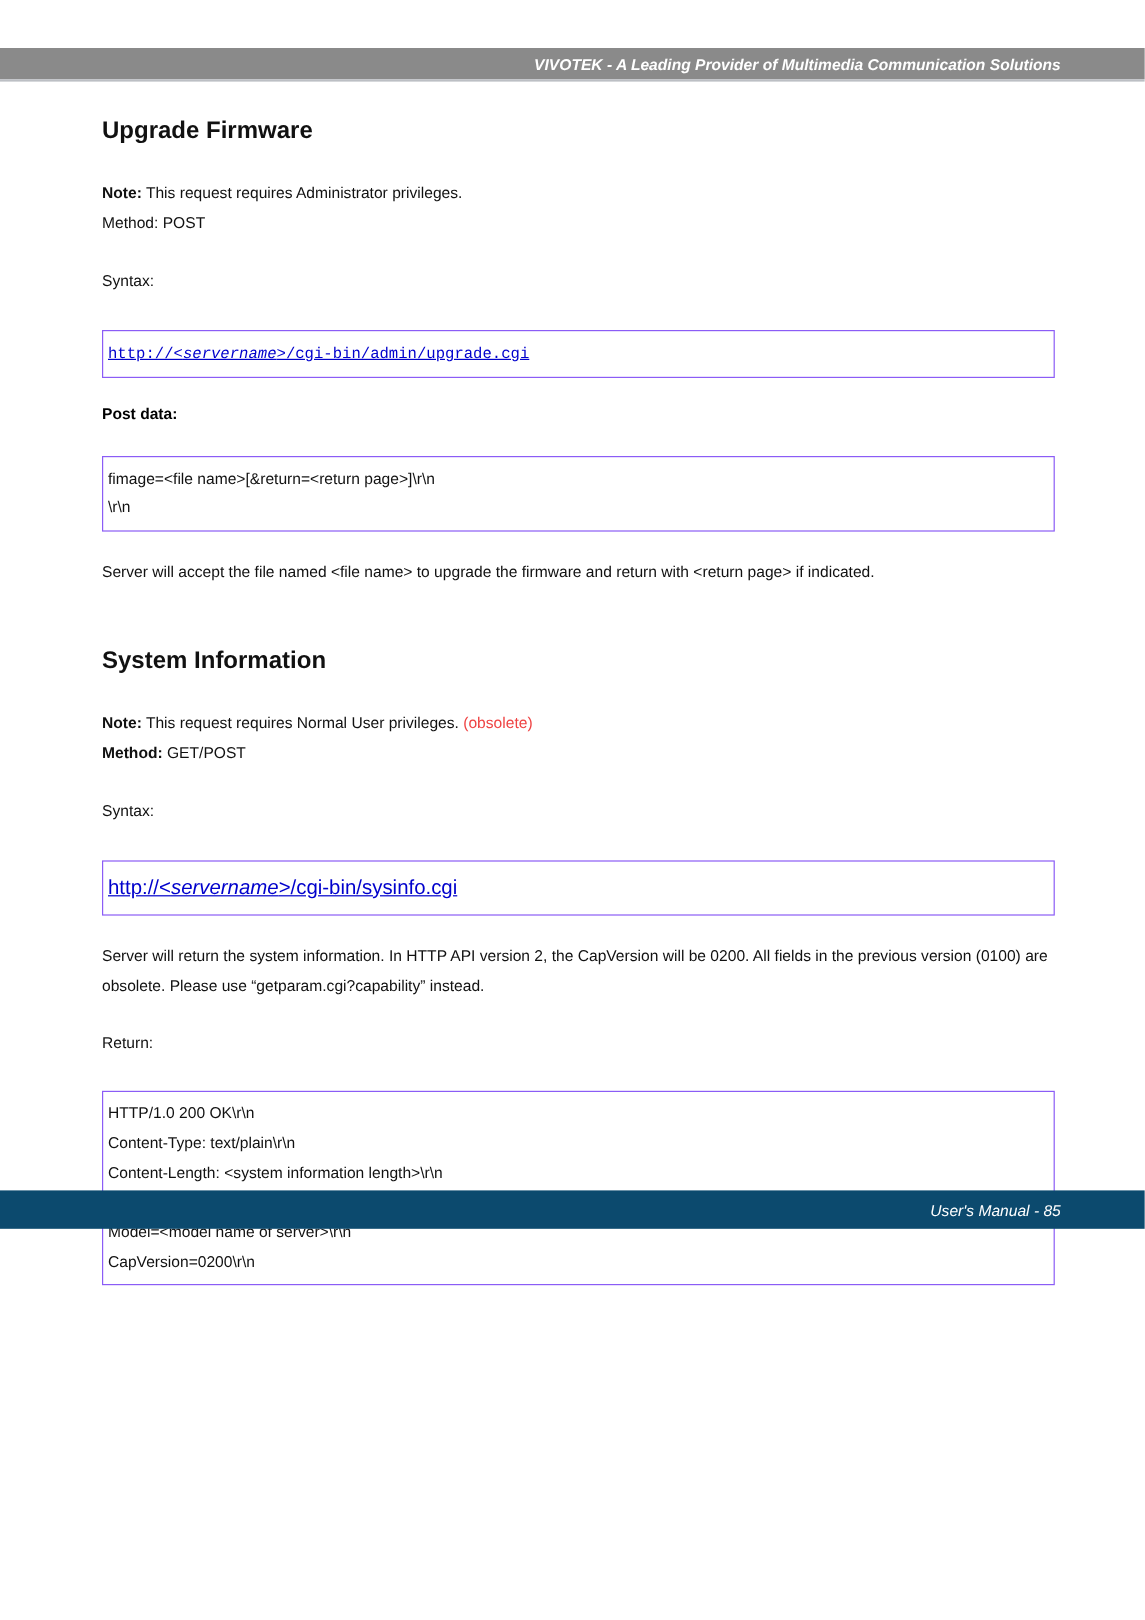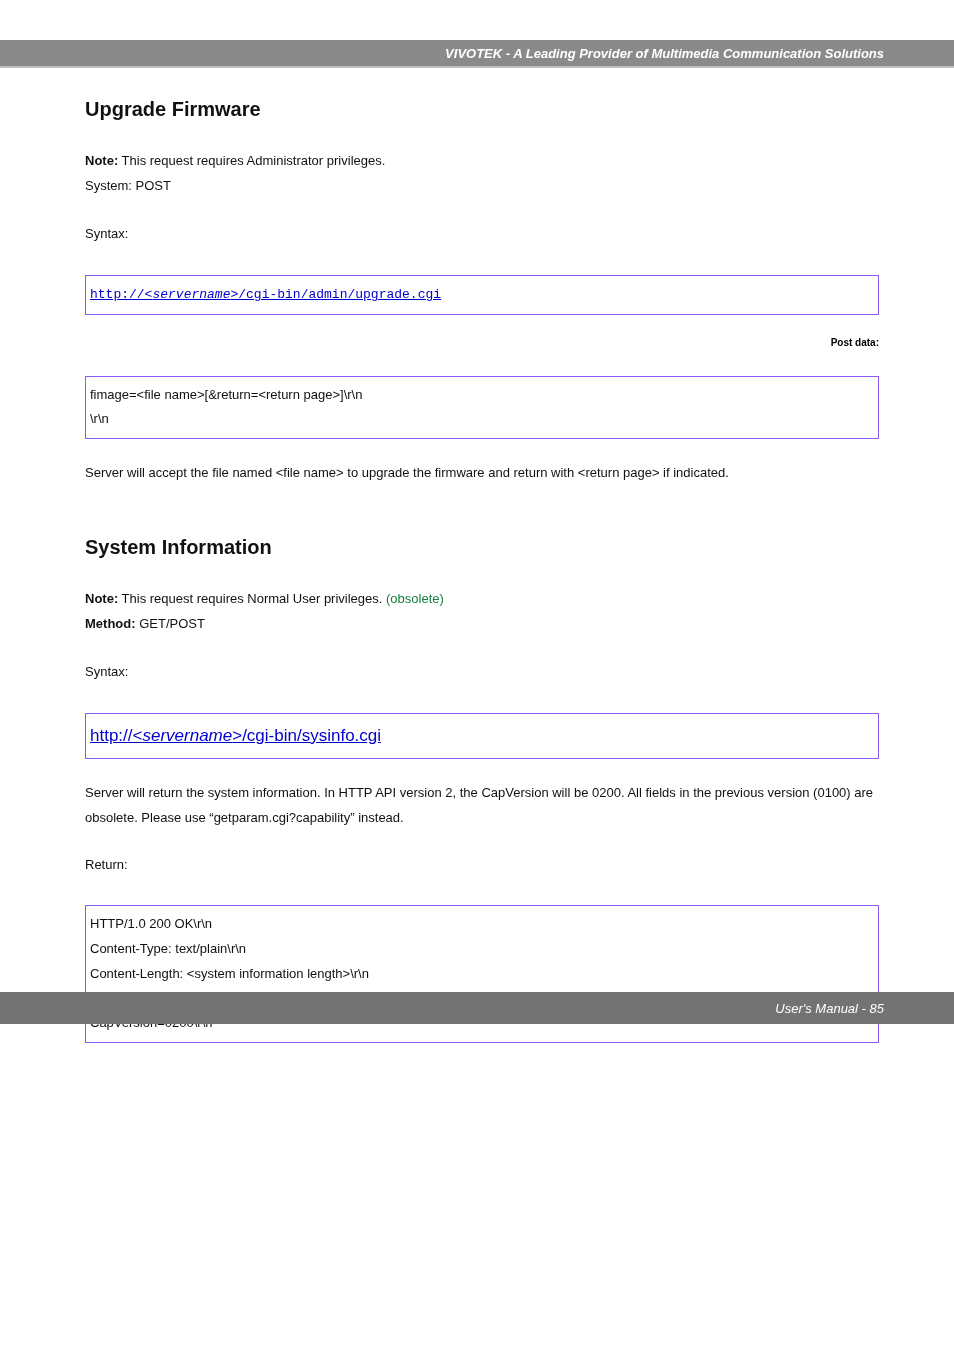--- a/index.html
+++ b/index.html
@@ -5,49 +5,49 @@
   * { box-sizing: border-box; margin: 0; padding: 0; }
   html, body { width: 954px; height: 1350px; font-family: Verdana, Geneva, sans-serif; background: #fff; }
   .page { position: relative; width: 954px; height: 1062px; }
   .header-bar { position: absolute; top: 40px; left: 0; right: 0; height: 26px; background: #8a8a8a; display: flex; align-items: center; justify-content: flex-end; padding-right: 70px; }
   .header-text { font-size: 13px; font-style: italic; font-weight: bold; color: #fff; }
   .header-underline { position: absolute; top: 66px; left: 0; right: 0; height: 2px; background: #bcbfc4; }
   .content { position: absolute; top: 98px; left: 85px; right: 75px; }
   h2.section-title { font-size: 20px; font-weight: bold; color: #111; margin-bottom: 28px; }
   .para { font-size: 13px; color: #111; line-height: 1.9; }
   .bold { font-weight: bold; }
-  .red { color: #15803d; }
+  .red { color: #ef4444; }
   .syntax-label { font-size: 13px; margin-top: 24px; margin-bottom: 4px; }
   .box { border: 1px solid #8b5cf6; padding: 6px 4px; font-size: 13px; line-height: 1.9; color: #111; margin-top: 28px; }
   .mono-link { font-family: "Courier New", monospace; font-size: 13px; color: #0000cc; text-decoration: underline; }
   .mono-link .ital { font-style: italic; }
   .link { font-size: 17px; color: #0000cc; text-decoration: underline; }
   .link .ital { font-style: italic; }
-  .post-data-label { font-size: 10px; font-weight: bold; margin-top: 22px; margin-bottom: 4px; text-align: right; }
-  .footer-bar { position: absolute; bottom: 38px; left: 0; right: 0; height: 32px; background: #737373; display: flex; align-items: center; justify-content: flex-end; padding-right: 70px; }
+  .post-data-label { font-size: 13px; font-weight: bold; margin-top: 22px; margin-bottom: 4px; }
+  .footer-bar { position: absolute; bottom: 38px; left: 0; right: 0; height: 32px; background: #0c4a6e; display: flex; align-items: center; justify-content: flex-end; padding-right: 70px; }
   .footer-text { font-size: 13px; font-style: italic; color: #fff; }
 </style>
 </head>
 <body>
 
 <div class="page">
 
   <div class="header-bar">
     <span class="header-text">VIVOTEK - A Leading Provider of Multimedia Communication Solutions</span>
   </div>
   <div class="header-underline"></div>
 
   <div class="content">
 
     <h2 class="section-title">Upgrade Firmware</h2>
 
     <p class="para">
       <span class="bold">Note:</span><span> This request requires Administrator privileges.</span>
     </p>
-    <p class="para">System: POST</p>
+    <p class="para">Method: POST</p>
 
     <p class="para syntax-label">Syntax:</p>
     <div class="box">
       <span class="mono-link"><span>http://&lt;</span><span class="ital">servername</span><span>&gt;/cgi-bin/admin/upgrade.cgi</span></span>
     </div>
 
     <p class="post-data-label">Post data:</p>
     <div class="box">
       <div>fimage=&lt;file name&gt;[&amp;return=&lt;return page&gt;]\r\n</div>
       <div>\r\n</div>
@@ -75,20 +75,21 @@
     <div style="height:22px;"></div>
     <p class="para">Server will return the system information. In HTTP API version 2, the CapVersion will be 0200. All fields in the previous version (0100) are obsolete. Please use “getparam.cgi?capability” instead.</p>
 
     <div style="height:22px;"></div>
     <p class="para">Return:</p>
     <div class="box">
       <div>HTTP/1.0 200 OK\r\n</div>
       <div>Content-Type: text/plain\r\n</div>
       <div>Content-Length: &lt;system information length&gt;\r\n</div>
       <div>\r\n</div>
+      <div>Model=&lt;model name of server&gt;\r\n</div>
       <div>CapVersion=0200\r\n</div>
     </div>
 
   </div>
 
   <div class="footer-bar">
     <span class="footer-text">User's Manual - 85</span>
   </div>
 
 </div>

